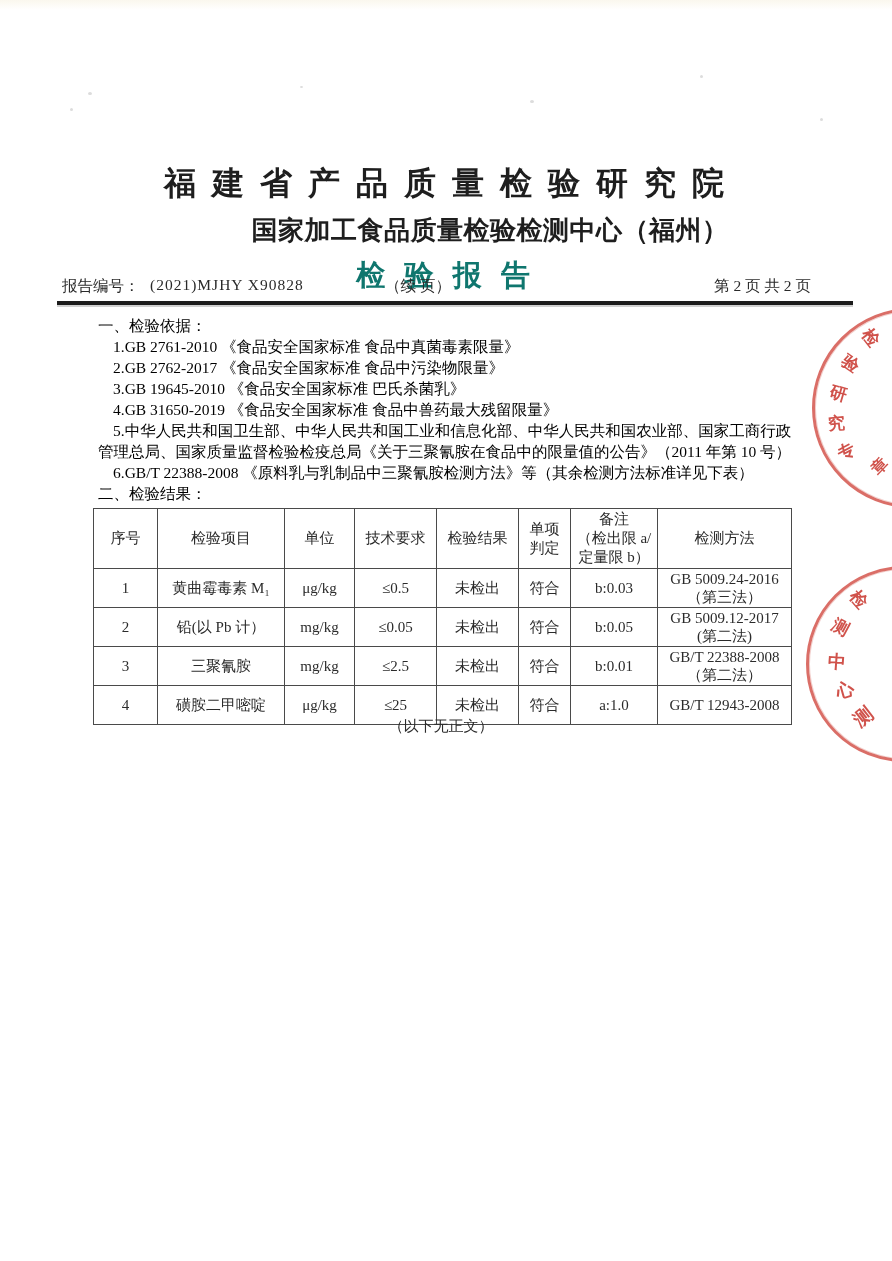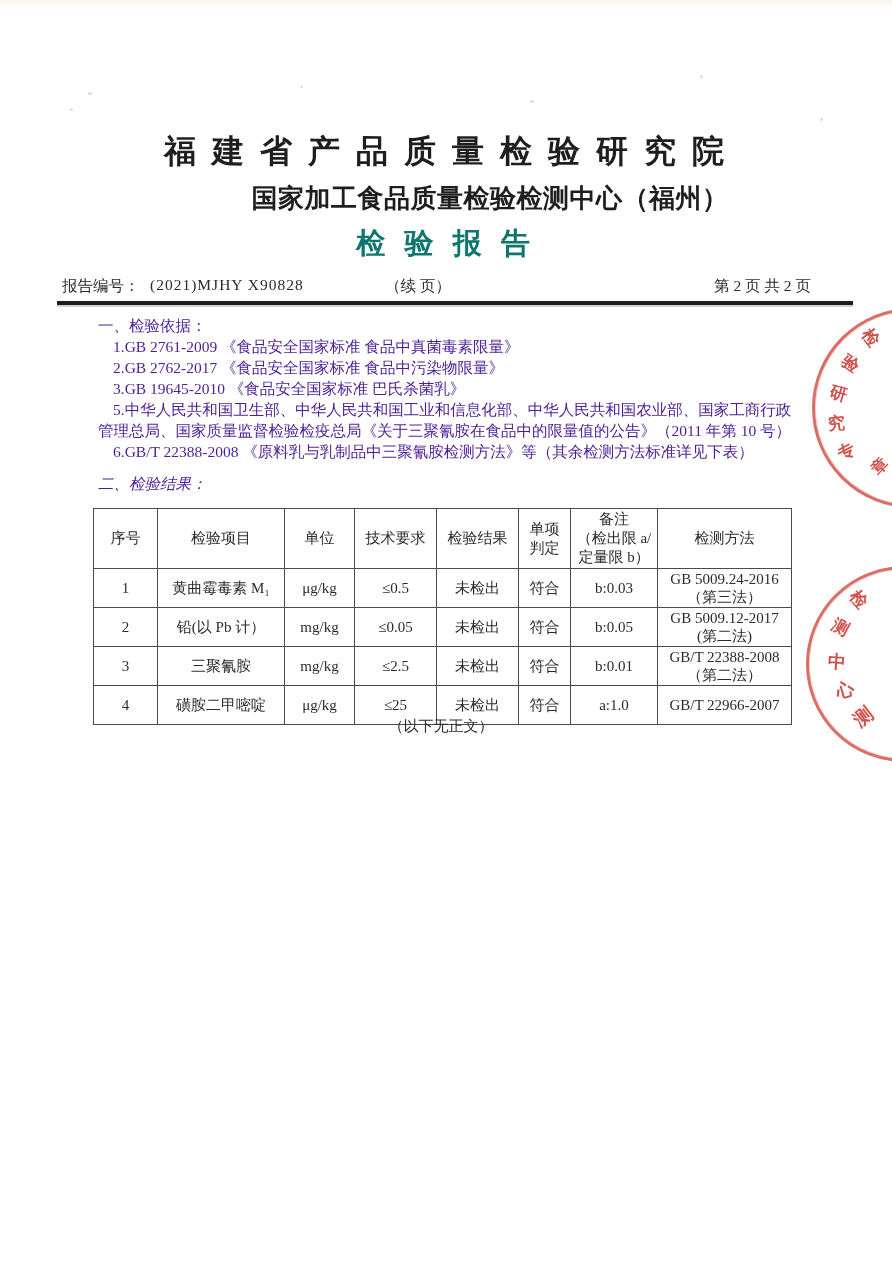--- a/index.html
+++ b/index.html
@@ -9,39 +9,39 @@
     font-family:"Liberation Serif","DejaVu Serif",serif;
     color:#262626;
   }
   body::before{ 
     content:"";position:absolute;top:0;left:0;right:0;height:10px;
     background:linear-gradient(#f6f1df,#ffffff);opacity:.55;pointer-events:none;
   }
   .speck{position:absolute;background:#9a9a9a;opacity:.35;border-radius:50%;}
 
   
-  .title-block{position:absolute;left:0;width:892px;text-align:center;}
+  .title-block{position:absolute;left:0;width:892px;text-align:center;margin-top:32px;}
   .t1{top:130px;font-size:32px;font-weight:700;letter-spacing:4px;color:#1e1e1e;}
   .t2{top:181px;font-size:26px;font-weight:700;letter-spacing:0.5px;color:#1e1e1e;padding-left:44px;}
   .t3{top:224px;font-size:29px;font-weight:700;letter-spacing:6px;color:#0f766e;}
 
   
   .meta{position:absolute;top:276px;left:0;width:872px;height:22px;font-size:15.5px;color:#2a2a2a;}
   .meta .lbl{position:absolute;left:62px;}
   .meta .num{position:absolute;left:150px;letter-spacing:1px;}
   .meta .cont{position:absolute;left:385px;}
   .meta .pg{position:absolute;left:714px;}
   .rule{position:absolute;top:301px;left:57px;width:796px;height:4px;background:#1c1c1c;
         box-shadow:0 2px 0 rgba(120,120,120,.35);}
 
   
-  .body-text{position:absolute;top:315px;left:98px;width:706px;font-size:15.5px;line-height:21px;color:#4c1d95;}
+  .body-text{position:absolute;top:315px;left:98px;width:706px;font-size:15.5px;line-height:21px;color:#000000;}
   .basis-heading,.results-heading{text-indent:0;}
   .basis-item{text-indent:15px;}
-  .results-heading{margin-top:11px;font-style:italic;}
+  .results-heading{margin-top:0;}
 
   
   table.results{
     position:absolute;top:508px;left:93px;width:698px;
     border-collapse:collapse;table-layout:fixed;
     font-size:15px;color:#2b2b2b;background:transparent;
   }
   table.results th,table.results td{
     border:1.5px solid #4a4a4a;text-align:center;vertical-align:middle;
     padding:1px 3px;font-weight:400;overflow:hidden;
@@ -80,23 +80,24 @@
 <div class="meta">
   <span class="lbl">报告编号：</span>
   <span class="num">(2021)MJHY X90828</span>
   <span class="cont">（续 页）</span>
   <span class="pg">第 2 页  共 2 页</span>
 </div>
 <div class="rule"></div>
 
 <div class="body-text">
   <div class="basis-heading">一、检验依据：</div>
-  <div class="basis-item">1.GB 2761-2009 《食品安全国家标准 食品中真菌毒素限量》</div>
+  <div class="basis-item">1.GB 2761-2010 《食品安全国家标准 食品中真菌毒素限量》</div>
   <div class="basis-item">2.GB 2762-2017 《食品安全国家标准 食品中污染物限量》</div>
   <div class="basis-item">3.GB 19645-2010 《食品安全国家标准 巴氏杀菌乳》</div>
+  <div class="basis-item">4.GB 31650-2019 《食品安全国家标准 食品中兽药最大残留限量》</div>
   <div class="basis-item">5.中华人民共和国卫生部、中华人民共和国工业和信息化部、中华人民共和国农业部、国家工商行政管理总局、国家质量监督检验检疫总局《关于三聚氰胺在食品中的限量值的公告》（2011 年第 10 号）</div>
   <div class="basis-item">6.GB/T 22388-2008 《原料乳与乳制品中三聚氰胺检测方法》等（其余检测方法标准详见下表）</div>
   <div class="results-heading">二、检验结果：</div>
 </div>
 
 <table class="results">
   <colgroup>
     <col style="width:64px">
       <col style="width:127px">
       <col style="width:70px">
@@ -156,21 +157,21 @@
 （第二法）</td>
     </tr>
     <tr>
       <td>4</td>
       <td class="item-name">磺胺二甲嘧啶</td>
       <td>μg/kg</td>
       <td>≤25</td>
       <td>未检出</td>
       <td>符合</td>
       <td>a:1.0</td>
-      <td class="method">GB/T 22966-2007</td>
+      <td class="method">GB/T 12943-2008</td>
     </tr>
   </tbody>
 </table>
 
 <div class="footer-note">（以下无正文）</div>
 
 <div class="seal seal1">
   <div class="seal-ring"></div>
   <span class="frag" style="top:18px;left:50px;font-size:17px;transform:rotate(52deg);">检</span>
   <span class="frag" style="top:44px;left:30px;font-size:17px;transform:rotate(35deg);">验</span>

